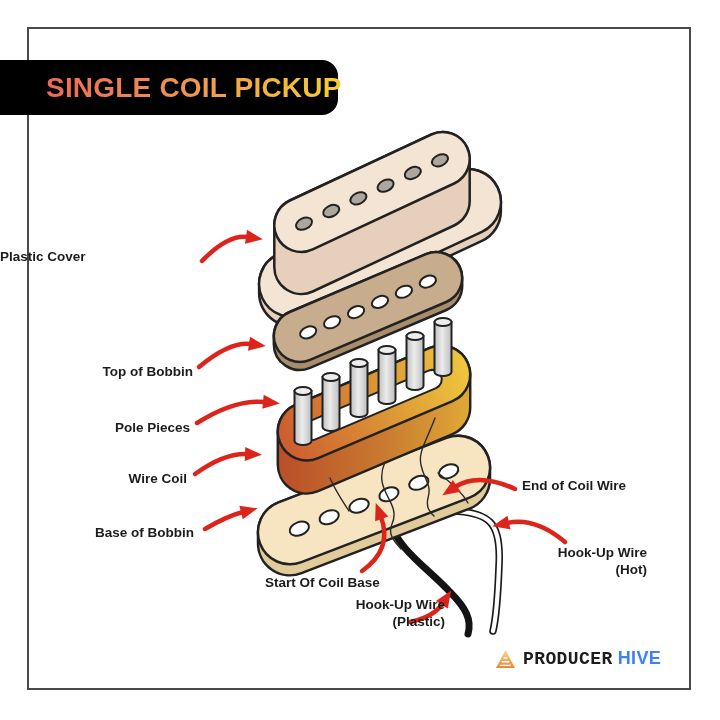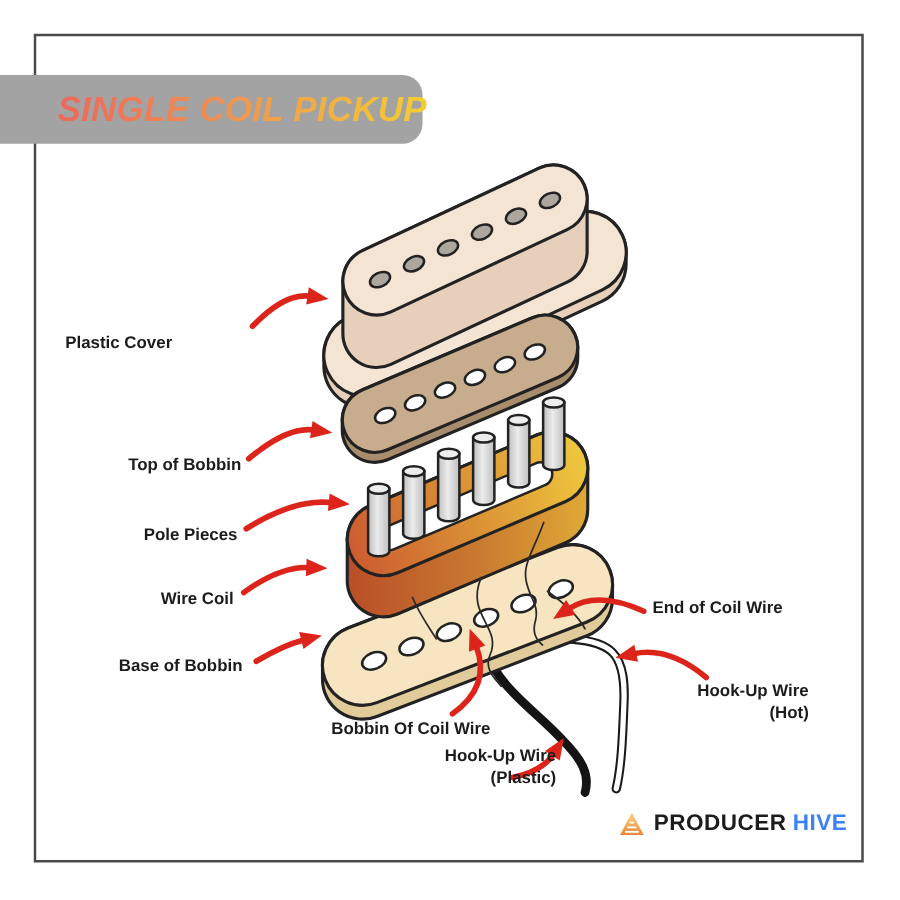--- a/index.html
+++ b/index.html
@@ -3,39 +3,39 @@
 <meta charset="utf-8">
 <style>
   html,body{margin:0;padding:0;background:#fff;}
   .canvas{
     position:relative;width:720px;height:720px;background:#fff;overflow:hidden;
     font-family:"Liberation Sans",sans-serif;
   }
   .diagram-svg{position:absolute;left:0;top:0;z-index:1;}
   .badge{
     position:absolute;left:0;top:60px;width:338px;height:55px;z-index:3;
-    background:#a3a3a3;border-radius:0 16px 16px 0;
-    display:flex;align-items:center;padding-left:46px;box-sizing:border-box;font-style:italic;
+    background:#000000;border-radius:0 16px 16px 0;
+    display:flex;align-items:center;padding-left:46px;box-sizing:border-box;
   }
   .badge-title{
     font-size:28px;font-weight:800;letter-spacing:.2px;white-space:nowrap;
     background:linear-gradient(90deg,#EC685C 0%,#EE9553 48%,#F4CF30 100%);
     -webkit-background-clip:text;background-clip:text;color:transparent;
   }
   .lbl{
     position:absolute;z-index:2;font-size:13.5px;font-weight:700;color:#1C1C1C;
     white-space:nowrap;line-height:17px;text-align:center;
   }
   .lbl.two{white-space:normal;text-align:right;}
   .logo{
     position:absolute;left:495px;top:648px;z-index:2;
     display:flex;align-items:center;gap:7px;
   }
   .logo-text{font-size:18px;font-weight:800;letter-spacing:.4px;white-space:nowrap;}
-  .logo-producer{color:#1C1C1C;}
+  .logo-producer{color:#1C1C1C;font-family:Liberation Mono, monospace;}
   .logo-hive{color:#3b82f6;margin-left:5px;}
 </style>
 </head>
 <body>
 
 <div class="canvas">
 
   <svg class="diagram-svg" width="720" height="720" viewBox="0 0 720 720">
     <defs>
       <marker id="ah" markerUnits="userSpaceOnUse" markerWidth="20" markerHeight="18" refX="3" refY="9" orient="auto">
@@ -173,26 +173,26 @@
         <path d="M 565 542 Q 535 517 507 523" marker-end="url(#ah)"></path>
         <path d="M 410 622 Q 434 617 443 603" marker-end="url(#ah)"></path>
       </g>
     </g>
   </svg>
 
   <div class="badge">
     <span class="badge-title">SINGLE COIL PICKUP</span>
   </div>
 
-  <div class="lbl" style="left:0;width:190px;top:265px;text-align:center;">Plastic Cover</div>
+  <div class="lbl" style="left:0;width:190px;top:248px;text-align:left;">Plastic Cover</div>
   <div class="lbl" style="left:0;width:190px;top:419px;text-align:right;">Pole Pieces</div>
   <div class="lbl" style="left:0;width:193px;top:363px;text-align:right;">Top of Bobbin</div>
   <div class="lbl" style="left:0;width:194px;top:524px;text-align:right;">Base of Bobbin</div>
   <div class="lbl" style="left:0;width:187px;top:470px;text-align:right;">Wire Coil</div>
-  <div class="lbl" style="left:265px;top:574px;">Bobbin Of Coil Wire</div>
+  <div class="lbl" style="left:265px;top:574px;">Start Of Coil Base</div>
   <div class="lbl" style="left:522px;top:477px;">End of Coil Wire</div>
   <div class="lbl two" style="left:507px;top:544px;width:140px;">
     <div>Hook-Up Wire</div>
     <div>(Hot)</div>
   </div>
   <div class="lbl two" style="left:295px;top:596px;width:150px;">
     <div>Hook-Up Wire</div>
     <div>(Plastic)</div>
   </div>
 

